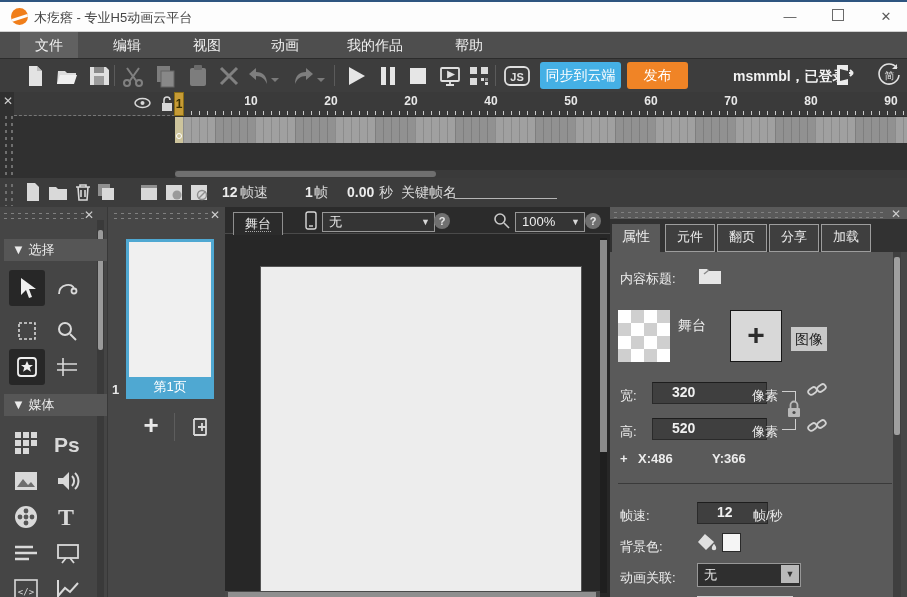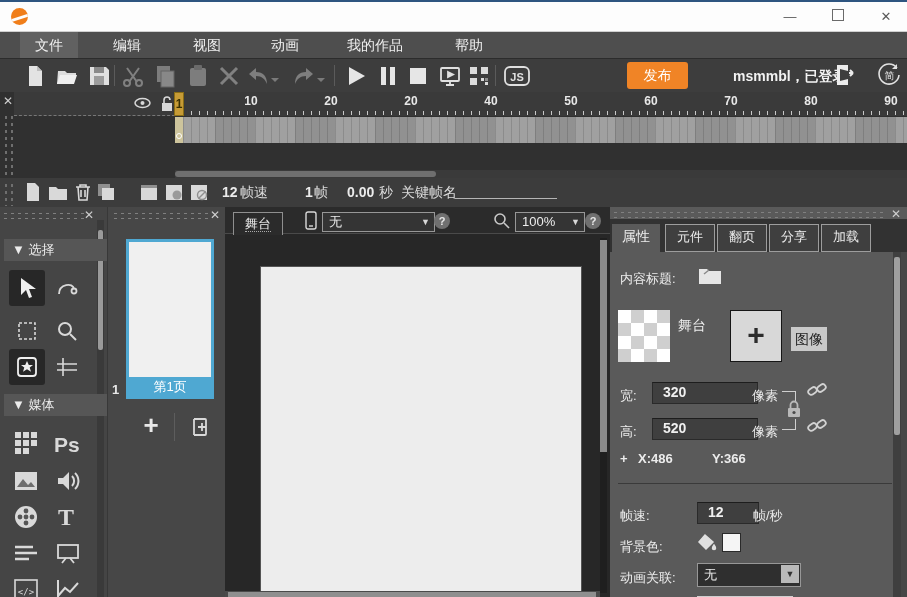--- a/index.html
+++ b/index.html
@@ -85,21 +85,21 @@
   #st-hsb{left:0;top:384px;width:375px;height:8px;background:#4a4a4a;}
   #st-hsb .thumb{left:3px;top:1px;width:368px;height:6px;background:#8f8f8f;}
   
   #rpanel{left:610px;top:205px;width:297px;height:392px;background:#5a5a5a;}
   #rtabs{left:0;top:12px;width:297px;height:33px;background:#323232;}
   .rtab{position:absolute;top:5px;width:48px;height:26px;background:#3f3f3f;border:1px solid #9d9d9d;
      color:#ececec;font-size:13px;text-align:center;line-height:24px;}
   .rtab.active{background:#5a5a5a;border:none;height:28px;font-size:14px;}
   .rlabel{position:absolute;color:#ececec;font-size:13px;}
   .rinput{position:absolute;background:#3f3f3f;border:1px solid #2a2a2a;border-top-color:#1d1d1d;
-     color:#f0f0f0;font-size:14px;font-weight:bold;padding-left:10px;line-height:19px;}
+     color:#f0f0f0;font-size:14px;font-weight:bold;padding-left:19px;line-height:19px;}
   #titleinput{background:#6b6b6b;border:1px solid #9a9a9a;font-weight:normal;padding-left:6px;}
   #checker{left:8px;top:103px;width:52px;height:52px;
      background:linear-gradient(45deg,#cfcfcf 25%,transparent 25%,transparent 75%,#cfcfcf 75%),
                 linear-gradient(45deg,#cfcfcf 25%,#fff 25%,#fff 75%,#cfcfcf 75%);
      background-size:26px 26px;background-position:0 0,13px 13px;}
   #plusbtn{left:120px;top:103px;width:52px;height:52px;background:#d8d8d8;border:1px solid #161616;
      color:#2c2c2c;font-size:30px;font-weight:bold;text-align:center;line-height:48px;}
   #imgbtn{left:181px;top:120px;width:36px;height:24px;background:#c9c9c9;color:#1e1e1e;
      font-size:14px;text-align:center;line-height:24px;}
   .bracket-t{position:absolute;border-top:1px solid #cfcfcf;border-right:1px solid #cfcfcf;}
@@ -112,20 +112,21 @@
 </style>
 </head>
 <body>
 
 <div id="win">
 
   <div id="titlebar" class="abs">
     <div id="logo" class="abs">
         <div class="slash"></div>
       </div>
+    <div class="abs txt" style="left:34px;top:7px;color:#454545;">木疙瘩 - 专业H5动画云平台</div>
     <div class="abs wbtn" style="left:773px;">—</div>
     <div class="abs wbtn" style="left:821px;"><span style="display:inline-block;width:10px;height:10px;border:1px solid #6a6a6a;"></span></div>
     <div class="abs wbtn" style="left:869px;">✕</div>
   </div>
 
   <div id="menubar" class="abs">
     <div class="mitem active" style="margin-left:20px;">文件</div>
     <div class="mitem" style="margin-left:20px;">编辑</div>
     <div class="mitem" style="margin-left:22px;">视图</div>
     <div class="mitem" style="margin-left:20px;">动画</div>
@@ -215,20 +216,21 @@
           <rect x="14" y="14" width="3" height="3"></rect>
           <rect x="18" y="18" width="3" height="3"></rect>
           <rect x="18" y="14" width="3" height="3" opacity=".5"></rect>
         </svg></span>
     <span class="vsep" style="left:495px;"></span>
     <span class="tico" style="left:504px;width:26px;">
       <svg viewBox="0 0 26 24" fill="none">
           <rect x="1" y="3" width="24" height="18" rx="5" stroke="#e0e0e0" stroke-width="1.8"></rect>
           <text x="13" y="16.5" font-size="11" font-weight="bold" fill="#e0e0e0" text-anchor="middle" font-family="Liberation Sans,sans-serif">JS</text>
         </svg></span>
+    <div class="cloudbtn" style="left:540px;width:81px;background:#45b0e5;">同步到云端</div>
     <div class="cloudbtn" style="left:627px;width:61px;background:#f08426;">发布</div>
     <div class="abs" style="left:733px;top:9px;color:#f2f2f2;font-size:14px;font-weight:bold;">msmmbl，已登录</div>
     <span class="tico" style="left:833px;top:4px;">
       <svg viewBox="0 0 24 24">
           <path d="M4 2h11v20H4z" fill="#ececec"></path>
           <path d="M7 6v12l8-2V8z" fill="#3d3d3d"></path>
           <path d="M16 10h4m0 0l-3-3m3 3l-3 3" stroke="#ececec" stroke-width="2" fill="none"></path>
         </svg></span>
     <span class="tico" style="left:876px;top:2px;width:27px;height:27px;">
       <svg viewBox="0 0 27 27" fill="none">

